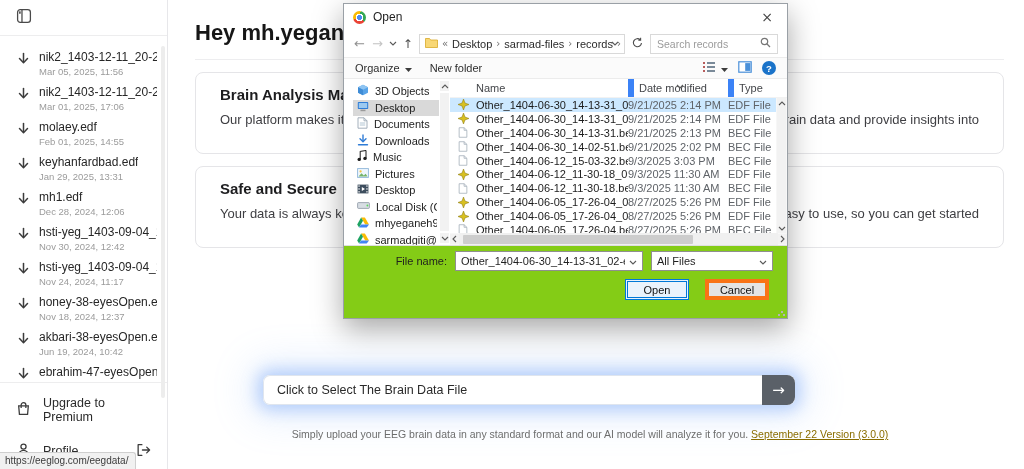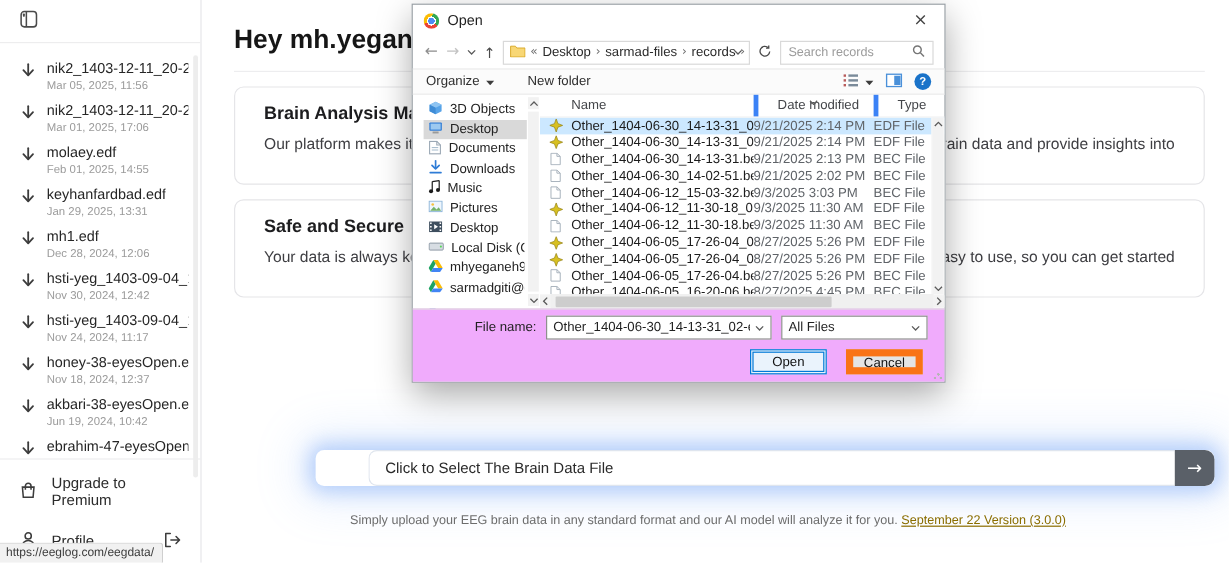--- a/index.html
+++ b/index.html
@@ -27,22 +27,22 @@
   .sb-row .spacer { flex:1; }
   .status-bar { position:absolute; left:0; bottom:0; background:#f1f1f1; border:1px solid #cfcfcf; border-left:none; border-bottom:none; border-top-right-radius:3px; font-size:10px; color:#3c3c3c; padding:2px 7px 3px 5px; z-index:40; }
 
   
   .main { flex:1; position:relative; padding:14px 20px 0 27px; }
   .main h1 { font-size:22px; font-weight:700; color:#161616; margin:6px 0 13px; }
   .h-divider { border-top:1px solid #ededef; }
   .card { border:1px solid #e5e5e8; border-radius:8px; margin-top:12px; padding:13px 24px 26px; background:#fff; }
   .card h2 { font-size:15px; font-weight:700; color:#1d1d1f; }
   .card .card-text { display:flex; justify-content:space-between; font-size:13px; color:#3e3e42; margin-top:9px; }
-  .uploader { position:absolute; left:95px; top:375px; width:749px; height:30px; display:flex; border-radius:7px;
-              box-shadow:0 0 16px 5px rgba(96,150,245,.40), 0 0 38px 14px rgba(120,170,250,.18);padding-left:44px; }
+  .uploader { position:absolute; left:95px; top:375px; width:532px; height:30px; display:flex; border-radius:7px;
+              box-shadow:0 0 16px 5px rgba(96,150,245,.40), 0 0 38px 14px rgba(120,170,250,.18); }
   .upload-input { flex:1; background:#fff; border:1px solid #dfe5ee; border-right:none; border-radius:7px 0 0 7px; font-size:12.5px; color:#2a2a2a; display:flex; align-items:center; padding:0 13px; cursor:pointer; }
   .upload-submit { width:33px; background:#5a6068; color:#fff; border:none; border-radius:0 8px 8px 0; font-size:15px; cursor:pointer; display:flex; align-items:center; justify-content:center; }
   .caption { position:absolute; left:0; right:12px; top:428px; text-align:center; font-size:10.5px; color:#6d6d6d; }
   .caption a { color:var(--link,#8a6d00); text-decoration:underline; cursor:pointer; }
 
   
   .dialog { position:absolute; left:343px; top:3px; width:445px; height:316px; background:#fff; border:1px solid #9aa0a6;
             box-shadow:0 10px 28px rgba(0,0,0,.35); z-index:20; display:flex; flex-direction:column; font-size:11px; }
   .dlg-title { height:26px; display:flex; align-items:center; gap:7px; padding:0 9px; }
   .chrome-logo { width:13px; height:13px; border-radius:50%;
@@ -54,66 +54,66 @@
   .nav-arrow { background:none; border:none; cursor:pointer; font-size:13px; line-height:1; padding:0 1px; }
   .a-back { color:#8f8f8f; } .a-fwd { color:#c3c3c3; } .a-up { color:#4a4a4a; font-size:12px; }
   .chip { display:flex; align-items:center; }
   .breadcrumb { flex:1; height:20px; border:1px solid #d9d9d9; display:flex; align-items:center; gap:4px; padding:0 5px; min-width:0; }
   .bc-seg { color:#2b2b2b; cursor:pointer; white-space:nowrap; }
   .bc-sep { color:#6f6f6f; font-size:10px; }
   .bc-chev { margin-left:auto; }
   .refresh-btn { background:none; border:none; cursor:pointer; padding:0 2px; }
   .searchbox { width:128px; height:20px; border:1px solid #d9d9d9; display:flex; align-items:center; padding:0 6px; gap:4px; }
   .searchbox .ph { flex:1; color:#9b9b9b; font-size:10.5px; white-space:nowrap; overflow:hidden; }
-  .dlg-toolbar { height:22px; display:flex; align-items:center; gap:28px; padding:0 11px; background:#fbfbfb; border-top:1px solid #ececec; border-bottom:1px solid #ececec; color:#2f2f2f; }
+  .dlg-toolbar { height:22px; display:flex; align-items:center; gap:18px; padding:0 11px; background:#fbfbfb; border-top:1px solid #ececec; border-bottom:1px solid #ececec; color:#2f2f2f; }
   .tb-item { display:flex; align-items:center; gap:5px; cursor:pointer; background:none; border:none; font-family:inherit; font-size:11px; color:#2f2f2f; }
   .tb-right { margin-left:auto; display:flex; align-items:center; gap:10px; }
   .help-circle { width:14px; height:14px; border-radius:50%; background:#1a73c9; color:#fff; font-size:9.5px; font-weight:700; display:flex; align-items:center; justify-content:center; cursor:pointer; }
 
   .dlg-body { flex:1; display:flex; min-height:0; }
   .navpane { width:95px; padding:4px 0 0 9px; }
   .nav-item { display:flex; align-items:center; gap:6px; height:16.5px; padding:0 2px 0 4px; cursor:pointer; white-space:nowrap; overflow:hidden; }
   .nav-item.sel { background:#d9d9d9; }
   .nav-item .nv-lb { overflow:hidden; white-space:nowrap; }
   .nav-item.gap { margin-top:7px; }
   .npscroll { width:11px; display:flex; flex-direction:column; align-items:center; padding:2px 0; }
   .npscroll .track { flex:1; width:9px; background:#f2f2f2; margin:2px 0; }
   .sc-arrow { width:9px; height:10px; display:flex; align-items:center; justify-content:center; background:#f2f2f2; cursor:pointer; }
 
   .filearea { flex:1; display:flex; flex-direction:column; min-width:0; position:relative; }
   .fl-header { display:flex; height:19px; align-items:center; color:#44464a; border-bottom:1px solid #f2f2f2; }
-  .fl-header .hc { padding-left:16px; border-left:4px solid #3b82f6; height:100%; display:flex; align-items:center; cursor:pointer; position:relative; }
+  .fl-header .hc { padding-left:5px; border-left:6px solid #3b82f6; height:100%; display:flex; align-items:center; cursor:pointer; position:relative; }
   .hc-name { width:178px; border-left:none!important; padding-left:26px!important; }
   .hc-date { width:100px; }
   .hc-type { flex:1; }
   .sort-caret { position:absolute; top:0px; left:42px; }
   .frows { flex:1; overflow:hidden; }
   .frow { display:flex; align-items:center; height:13.9px; cursor:pointer; }
   .frow.sel { background:var(--selection,#cce8ff); }
   .f-ic { width:26px; display:flex; justify-content:center; flex:0 0 26px; }
   .f-name { width:152px; flex:0 0 152px; color:#1c1c1c; white-space:nowrap; overflow:hidden; }
   .f-date { width:100px; flex:0 0 100px; color:#5f6368; white-space:nowrap; }
   .f-type { flex:1; color:#5f6368; white-space:nowrap; overflow:hidden; }
   .hscroll { height:12px; display:flex; align-items:center; background:#f7f7f7; }
   .hs-track { flex:1; height:12px; background:#f0f0f0; position:relative; }
   .hs-thumb { position:absolute; left:4px; top:1.5px; height:9px; width:72%; background:#cdcdcd; border-radius:1px; }
   .vscroll { position:absolute; right:0; top:19px; bottom:12px; width:11px; display:flex; flex-direction:column; align-items:center; background:#f7f7f7; }
   .vscroll .track { flex:1; width:9px; background:#f2f2f2; }
 
-  .dlg-footer { background:#f0abfc; border-top:1px solid #dfdfdf; padding:5px 14px 6px; position:relative; }
+  .dlg-footer { background:#84cc16; border-top:1px solid #dfdfdf; padding:5px 14px 18px; position:relative; }
   .fn-row { display:flex; align-items:center; justify-content:flex-end; gap:8px; }
   .fn-label { color:#1f1f1f; }
   .combo { height:20px; background:#fff; border:1px solid #8f8f8f; display:flex; align-items:center; padding:0 5px; gap:4px; cursor:pointer; }
   .combo .cv { flex:1; white-space:nowrap; overflow:hidden; color:#1f1f1f; }
   .combo-name { width:188px; }
   .combo-type { width:122px; }
   .btn-row { display:flex; justify-content:flex-end; gap:16px; margin-top:8px; padding-right:4px; }
   .wbtn { width:64px; height:21px; font-size:11px; font-family:inherit; cursor:pointer; }
   .btn-open { background:#eaf3fc; border:1px solid var(--accent,#0078d7); outline:1px solid var(--accent,#0078d7); outline-offset:-3px; color:#111; }
-  .btn-cancel { background:#e4e4e4; border:6px solid #f97316; color:#111; }
+  .btn-cancel { background:#e4e4e4; border:4px solid #f97316; color:#111; }
   .grip { position:absolute; right:2px; bottom:2px; width:7px; height:7px;
           background:radial-gradient(circle at 1px 6px,#b5b5b5 1px,transparent 1.2px),
                      radial-gradient(circle at 4px 3px,#b5b5b5 1px,transparent 1.2px),
                      radial-gradient(circle at 6px 6px,#b5b5b5 1px,transparent 1.2px); }
 
   
   .anno { position:absolute; z-index:30; }
 </style>
 </head>
 <body>

